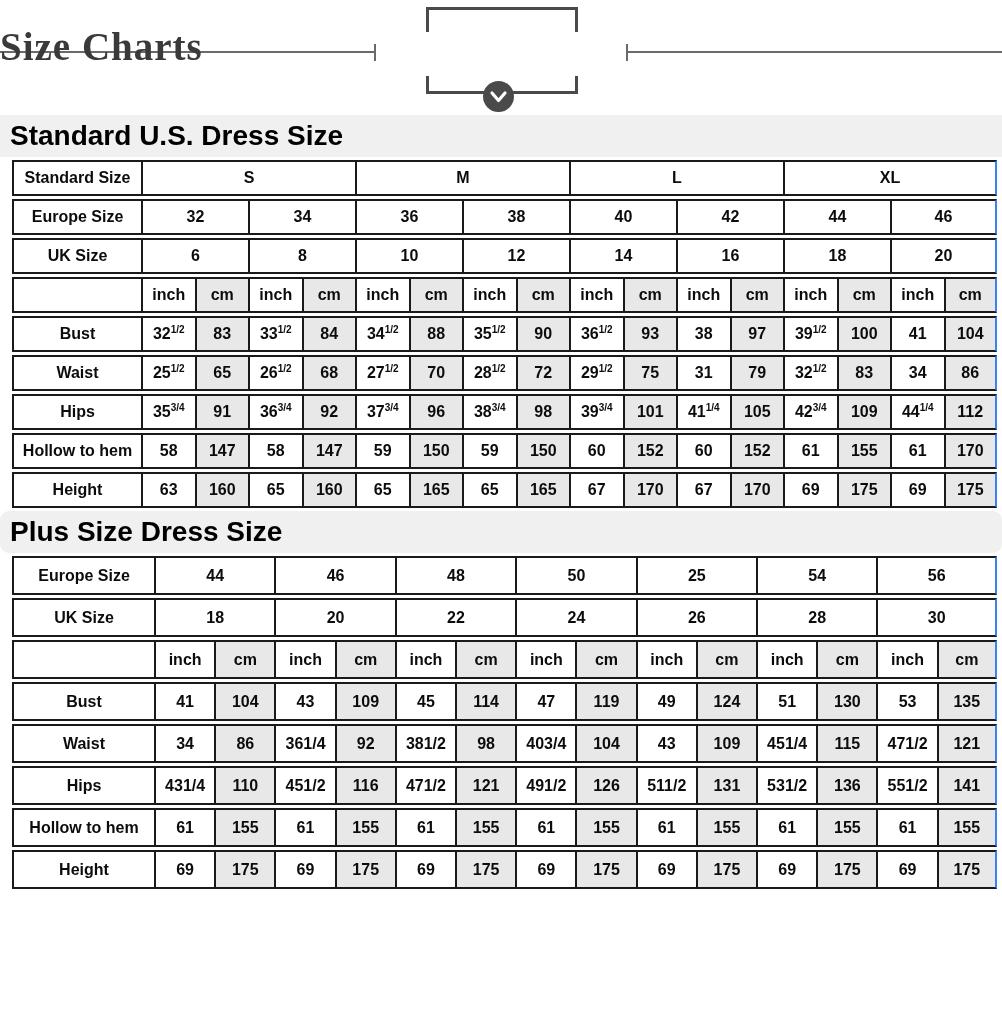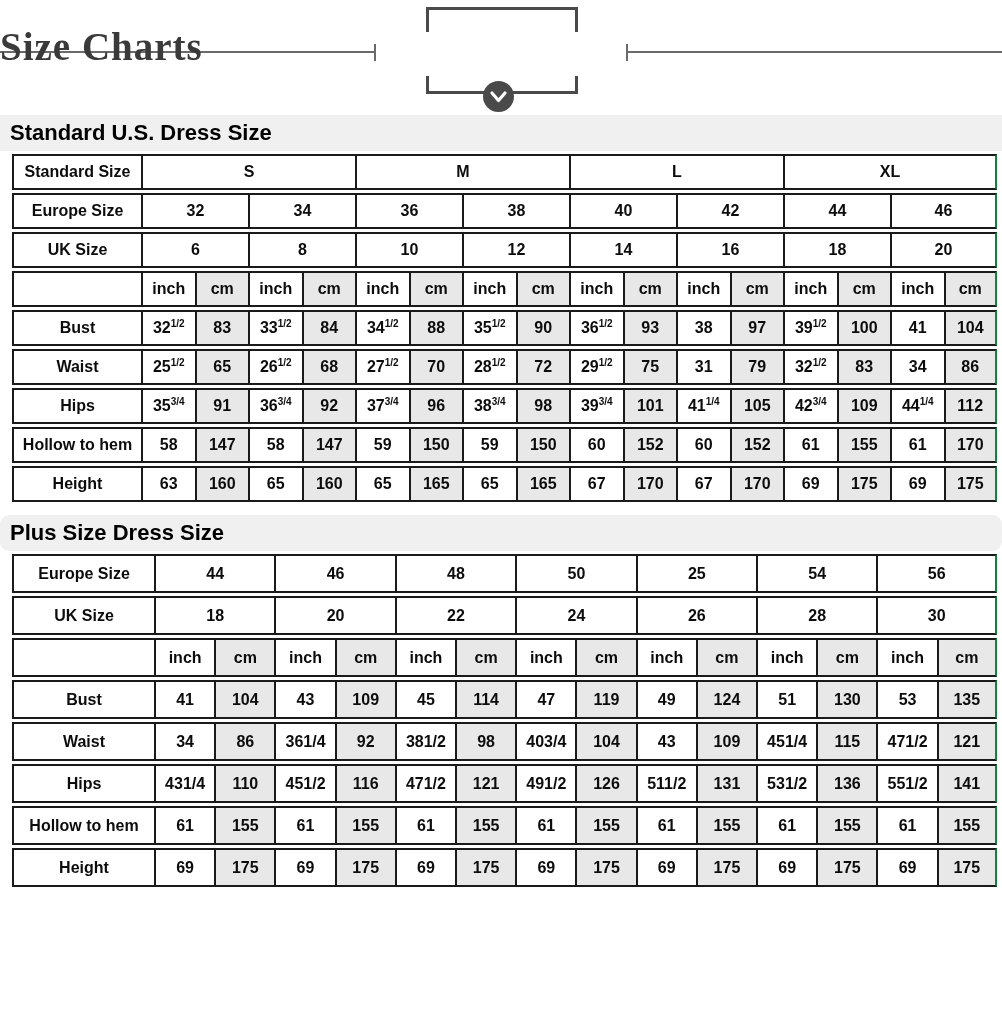--- a/index.html
+++ b/index.html
@@ -24,36 +24,36 @@
     font-family:"Liberation Serif",serif;font-weight:bold;font-size:39px;color:#3a3a3a;letter-spacing:1px;
   }
   .chev-circle{
     position:absolute;left:483px;top:81px;width:31px;height:31px;border-radius:50%;
     background:#4a4a4a;display:flex;align-items:center;justify-content:center;
   }
 
   
   .banner{
     width:982px;background:#f0f0f0;padding:7px 10px;
-    font-size:22px;font-weight:bold;color:#000;line-height:1.0;
-  }
-  .banner-2{margin-top:10px;border-radius:9px;}
+    font-size:28px;font-weight:bold;color:#000;line-height:1.0;
+  }
+  .banner-2{margin-top:0;border-radius:9px;}
 
   
   table.size{
     border-collapse:separate;border-spacing:0 3px;margin:0 3px;width:994px;
     table-layout:fixed;
     padding-left:9px;
   }
   table.size td{
     border-top:2px solid #1a1a1a;border-bottom:2px solid #1a1a1a;border-left:2px solid #1a1a1a;
     text-align:center;vertical-align:middle;padding:0 1px;
     font-weight:bold;font-size:16px;color:#0c0c0c;overflow:hidden;
   }
-  table.size tr td:last-child{border-right:2px solid #15803d;}
+  table.size tr td:last-child{border-right:2px solid #3b82f6;}
   table.size td.shade{background:#e8e8e8;}
   table.size td.lab{white-space:pre-line;}
   table.t1 td{height:32px;}
   table.t2 td{height:35px;}
   table.t2 tr.tall td{height:48px;}
   .t1 col.label-col{width:129px;}
   .t2 col.label-col{width:142px;}
   table.size sup{font-size:10px;vertical-align:super;line-height:0;}
 </style>
 </head>

